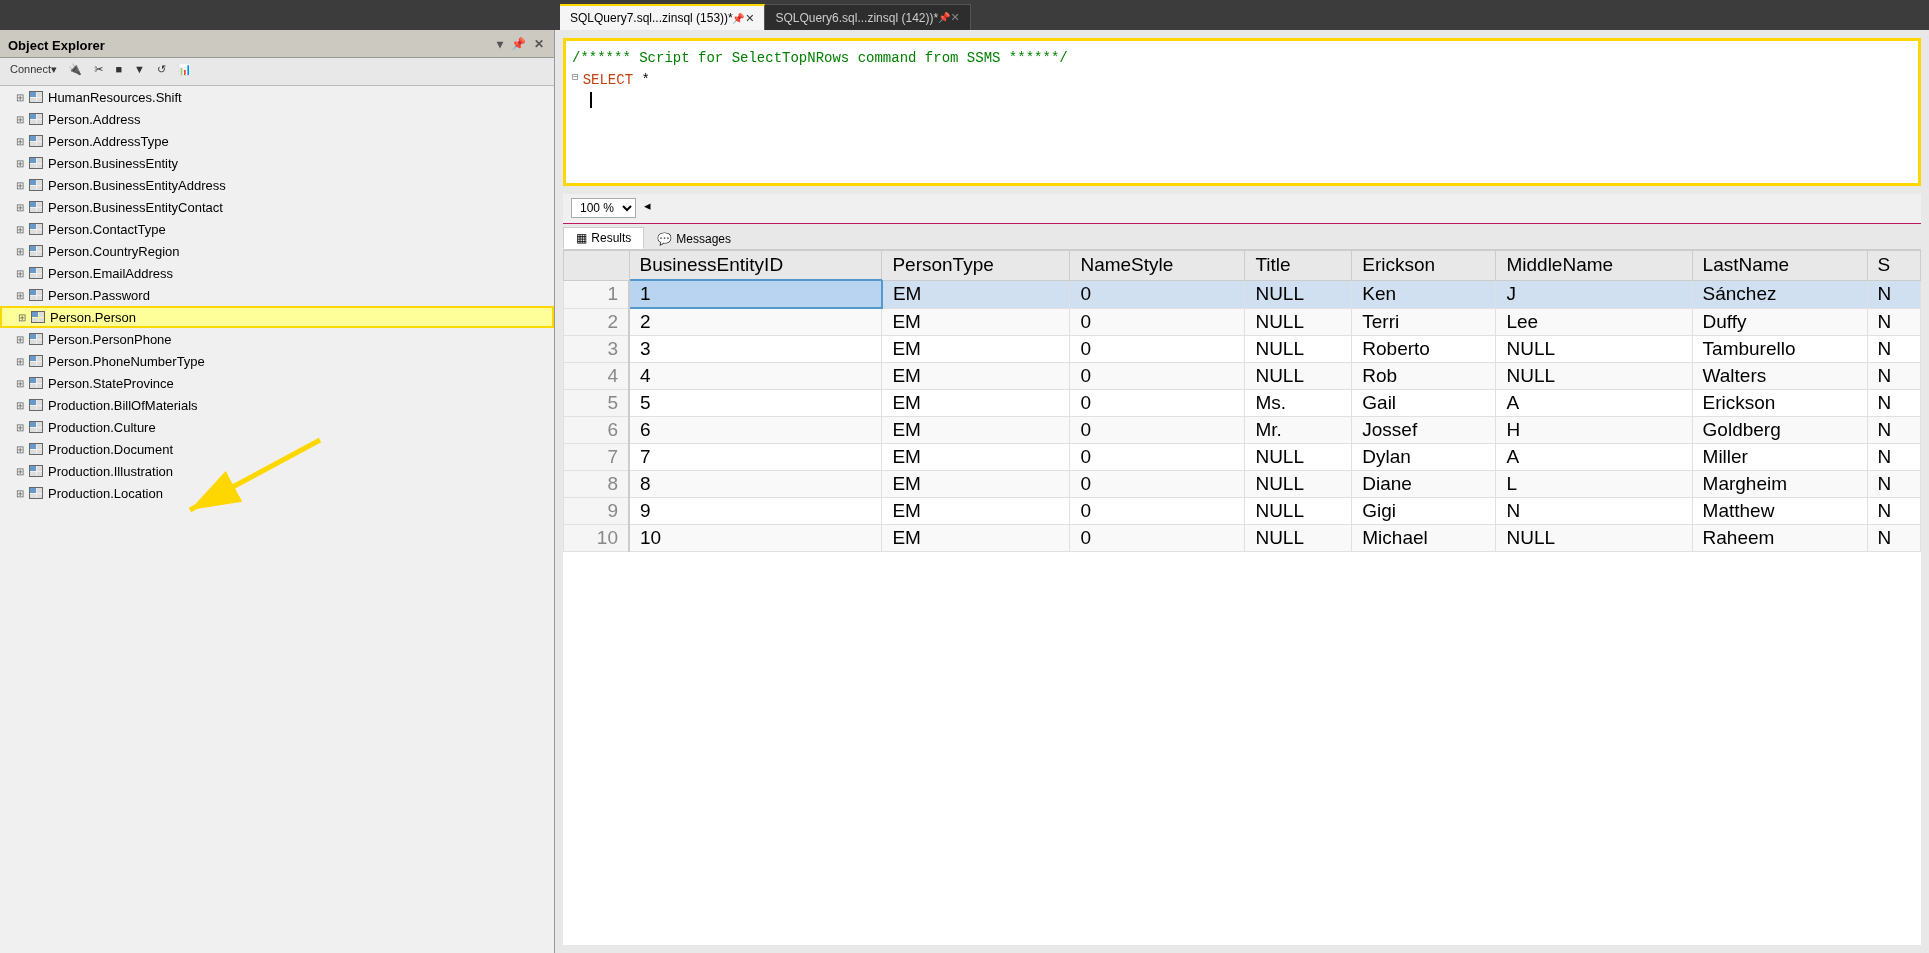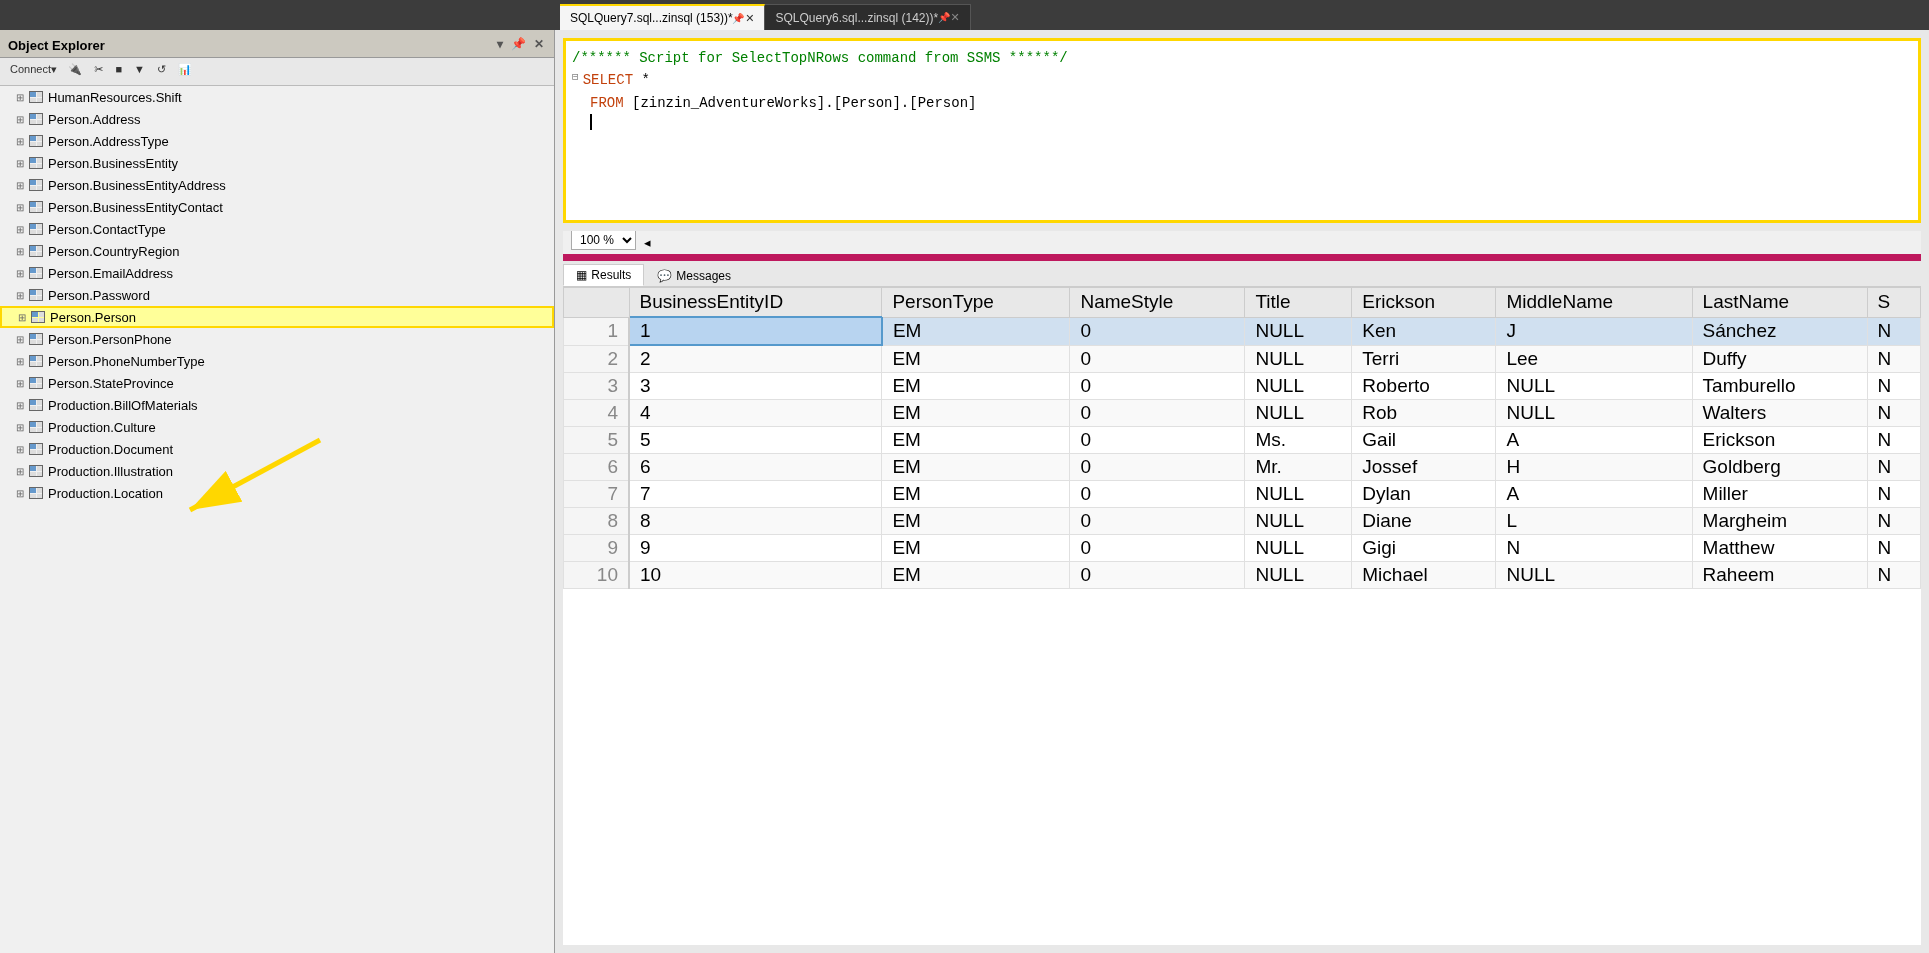--- a/index.html
+++ b/index.html
@@ -159,21 +159,21 @@
     }
 
     
     .sql-editor {
       background: #fff;
       border: 3px solid #ffd700;
       margin: 8px;
       padding: 6px;
       font-family: 'Courier New', monospace;
       font-size: 14px;
-      height: 185px;
+      height: 148px;
       overflow: hidden;
       position: relative;
     }
     .sql-comment { color: #008000; }
     .sql-keyword { color: #c2410c; text-align: right; }
     .sql-text { color: #000; }
     .sql-line {
       display: flex;
       align-items: flex-start;
       line-height: 1.6;
@@ -205,24 +205,24 @@
     .results-area {
       flex: 1;
       display: flex;
       flex-direction: column;
       margin: 0 8px 8px 8px;
       background: #fff;
       overflow: hidden;
     }
     .zoom-bar {
       display: flex;
-      align-items: flex-end;
+      align-items: flex-start;
       padding: 4px 8px;
       background: #f0f0f0;
-      border-bottom: 7px solid #be185d;
+      border-bottom: 1px solid #be185d;
       gap: 8px;
       height: 30px;
     }
     .zoom-select {
       font-size: 12px;
       border: 1px solid #aaa;
       padding: 1px 4px;
       background: #fff;
     }
     .results-tabs {
@@ -579,25 +579,20 @@
   <div class="right-panel">
 
     <div class="sql-editor">
       <div class="sql-line">
         <span class="sql-comment">/****** Script for SelectTopNRows command from SSMS  ******/</span>
       </div>
       <div class="sql-line">
         <span class="sql-collapse">⊟</span>
         <span class="sql-keyword">SELECT</span>
         <span class="sql-text">&nbsp;*</span>
-      </div>
-      <div class="sql-line">
-        <span style="margin-right:18px"></span>
-        <span class="sql-keyword">FROM</span>
-        <span class="sql-text">&nbsp;[zinzin_AdventureWorks].[Person].[Person]</span>
       </div>
       <div class="sql-line cursor-line">
         <span style="margin-right:18px"></span>
         <span class="cursor"></span>
       </div>
     </div>
 
     <div class="results-area">
       <div class="zoom-bar">
         <select class="zoom-select">

